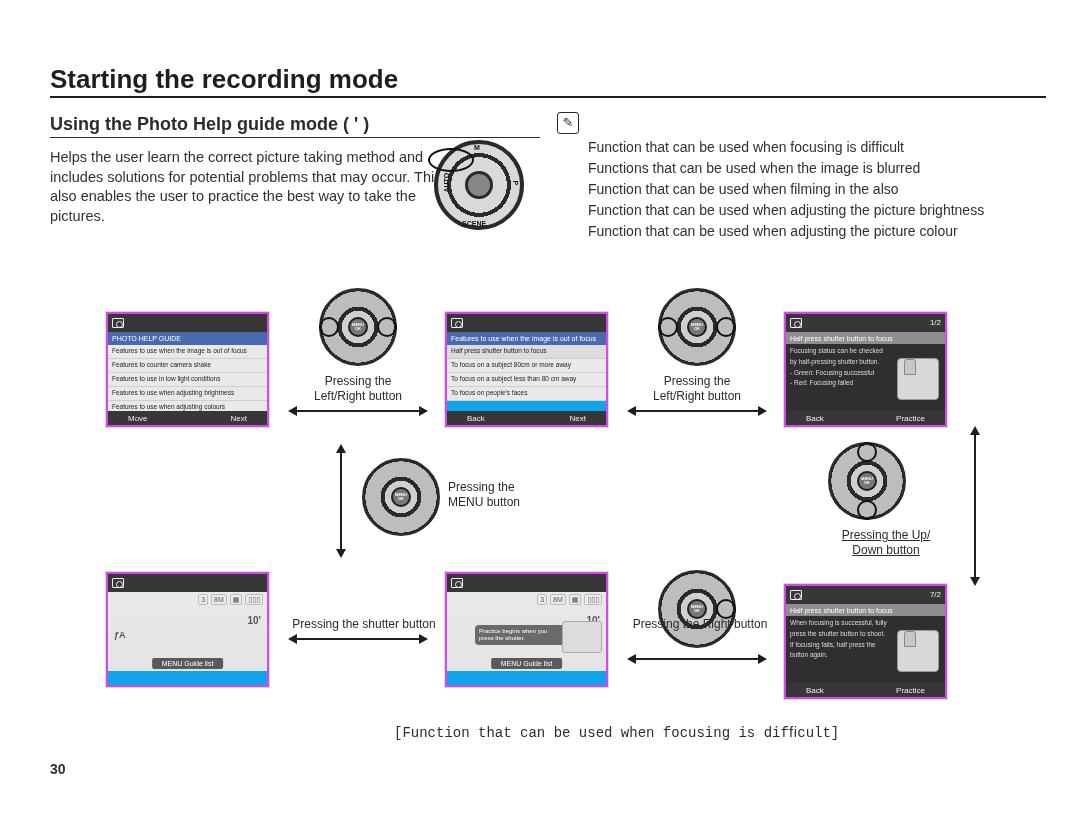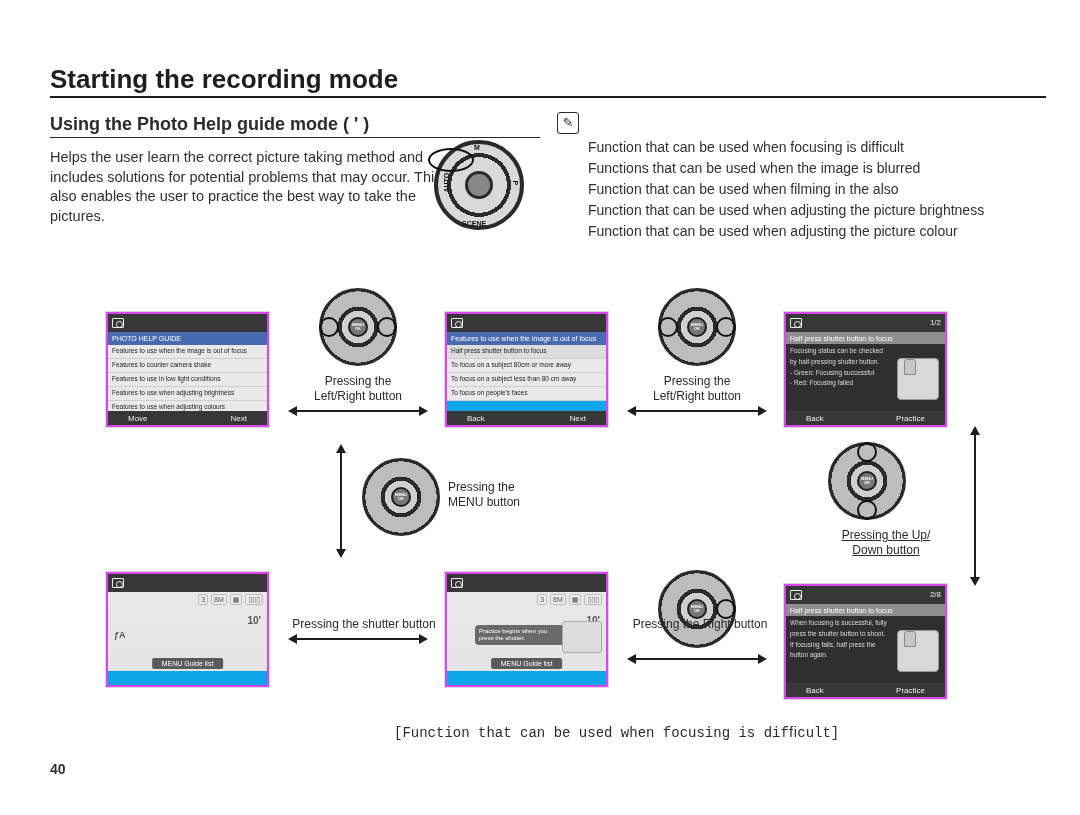--- a/index.html
+++ b/index.html
@@ -398,32 +398,32 @@
         <span>OK</span>
     </div>
     <div class="mark right"></div>
   </div>
   <div class="cap-label" style="left:620px; top:617px; width:160px;">Pressing the Right button</div>
   <div class="arrow h" style="left:635px; top:658px; width:124px;"></div>
 
   <div class="lcd" style="left:784px; top:584px;">
     <div class="topbar">
         <span class="cam-ico"></span>
-        <span class="pg">2/8</span>
+        <span class="pg">7/2</span>
       </div>
     <div class="banner mid">Half press shutter button to focus</div>
     <div class="body-dark" style="position:absolute; left:0; right:0; top:30px; bottom:14px; padding:2px 0;">
       <div class="row">When focusing is successful, fully</div>
       <div class="row">press the shutter button to shoot.</div>
       <div class="row">If focusing fails, half press the</div>
       <div class="row">button again.</div>
     </div>
     <div class="hand"></div>
     <div class="btmbar">
       <span>Back</span>
       <span>Practice</span>
     </div>
   </div>
 
   <div class="sub-caption" style="left:394px; top:724px;font-family:Liberation Mono, monospace;">[Function that can be used when focusing is difﬁcult]</div>
 
-  <div class="page-num">40</div>
+  <div class="page-num">30</div>
 </div>
 
 </body></html>

